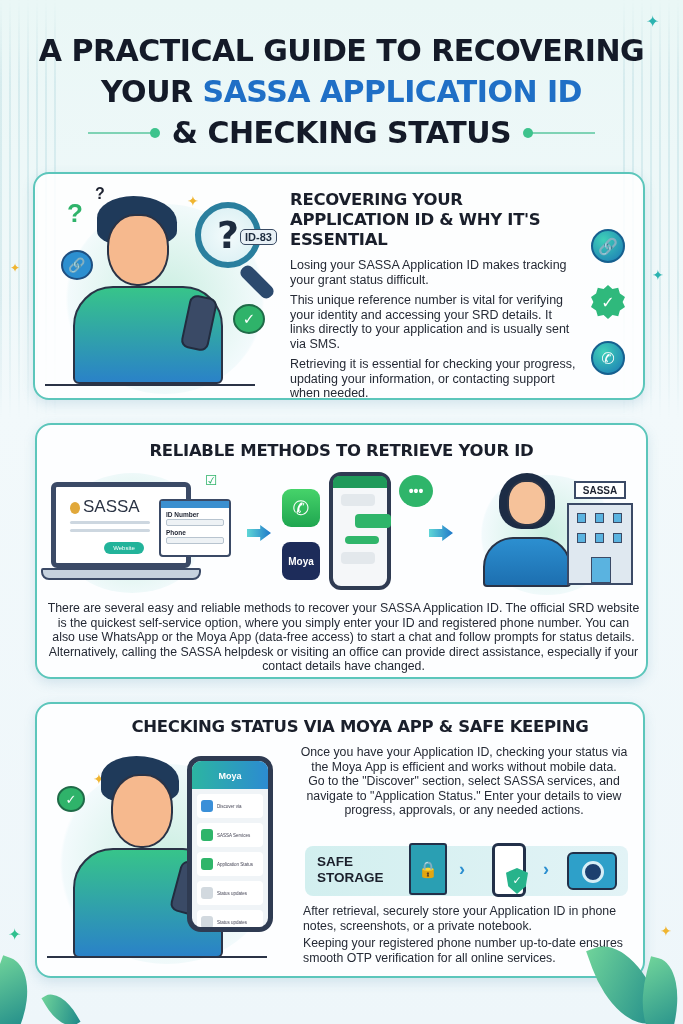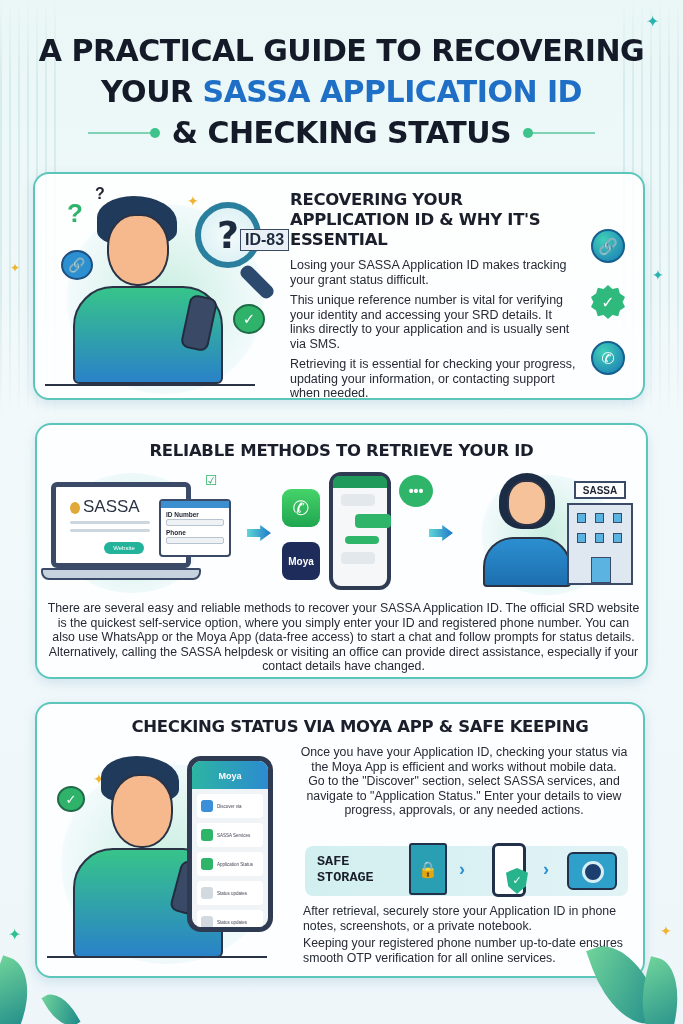--- a/index.html
+++ b/index.html
@@ -53,22 +53,22 @@
   .shirt { position: absolute; background: linear-gradient(180deg, #37c48a, #2a82c8); border: 2px solid #2a3346; border-radius: 40px 40px 6px 6px; }
   .phone { position: absolute; background: #3a4a66; border: 2px solid #222c3f; border-radius: 8px; }
   .bubble { position: absolute; border-radius: 50%; display: flex; align-items: center; justify-content: center; color: #fff; font-weight: bold; }
   .spark { position: absolute; font-size: 12px; line-height: 1; }
   .ground { position: absolute; height: 2px; background: #2a3346; }
 
   .magnifier { position: absolute; left: 160px; top: 28px; width: 66px; height: 66px; border-radius: 50%;
     border: 6px solid #2a7f9e; background: radial-gradient(circle, #f4fbfc, #d6eef2); display:flex; align-items:center; justify-content:center;
     font-size: 38px; font-weight: bold; color: #1d2b3e; font-family: "DejaVu Sans", sans-serif; }
   .mag-handle { position: absolute; left: 215px; top: 88px; width: 14px; height: 40px; background: #2c4a6e; border-radius: 6px; transform: rotate(-45deg); }
-  .id-tag { position: absolute; left: 205px; top: 55px; background: #e9f1f6; border: 1.5px solid #3a4b63; border-radius: 0;
-    font-size: 16px; font-weight: bold; padding: 1px 4px; color: #1d2b3e; }
+  .id-tag { position: absolute; left: 205px; top: 55px; background: #e9f1f6; border: 1.5px solid #3a4b63; border-radius: 5px;
+    font-size: 11px; font-weight: bold; padding: 1px 4px; color: #1d2b3e; }
 
   
   .c2-title { position: absolute; top: 16px; left: 0; width: 100%; text-align: center; font-size: 16.5px; }
   .laptop { position: absolute; left: 14px; top: 57px; width: 140px; height: 86px; background: #fff; border: 5px solid #3b4a66; border-radius: 6px; }
   .laptop-base { position: absolute; left: 4px; top: 143px; width: 160px; height: 12px; background: #c6d2de; border: 2px solid #3b4a66; border-radius: 2px 2px 8px 8px; }
   .sassa-logo { position: absolute; left: 14px; top: 10px; font-size: 17px; color: #2b3445; font-weight: 500; }
   .sassa-logo .dot { display:inline-block; width: 10px; height: 12px; background: #e1a83a; border-radius: 50%; margin-right: 3px; vertical-align: middle; }
   .fake-line { position: absolute; height: 3px; background: #cdd7e0; border-radius: 2px; }
   .web-btn { position: absolute; left: 48px; top: 55px; width: 40px; height: 12px; border-radius: 8px; background: #22b39a; color: #fff; font-size: 6px; text-align: center; line-height: 12px; }
   .form-card { position: absolute; left: 122px; top: 74px; width: 72px; height: 58px; background: #fff; border: 2px solid #3b4a66; border-radius: 4px; }
@@ -95,21 +95,21 @@
 
   
   .c3-title { position: absolute; top: 13px; left: 0; width: 100%; text-align: center; font-size: 16.5px; margin-left: 20px; }
   .c3-text { position: absolute; left: 262px; top: 41px; width: 330px; }
   .c3-text .p { font-size: 12.3px; text-align: center; }
   .moya-phone { position: absolute; left: 150px; top: 52px; width: 86px; height: 176px; background: #f0f4f7; border: 5px solid #2f3b52; border-radius: 14px; overflow: hidden; }
   .moya-phone .head { height: 28px; background: linear-gradient(90deg, #2cb5a2, #2c8bd1); color: #fff; font-size: 9px; font-weight: bold; text-align: center; line-height: 30px; }
   .moya-row { margin: 5px 5px 0; height: 24px; background: #fff; border-radius: 4px; display: flex; align-items: center; gap: 4px; padding: 0 4px; font-size: 4.5px; color:#445; }
   .moya-row .ic { width: 12px; height: 12px; border-radius: 3px; flex: none; }
   .safe-band { position: absolute; left: 268px; top: 142px; width: 323px; height: 50px; background: linear-gradient(90deg, #d2efef, #e2f3f6); border-radius: 8px; }
-  .safe-label { position: absolute; left: 12px; top: 8px; font-family: Liberation Mono, monospace; font-weight: bold; font-size: 13.5px; line-height: 16px; color: #1a1f2b; }
+  .safe-label { position: absolute; left: 12px; top: 8px; font-family: Liberation Sans, sans-serif; font-weight: bold; font-size: 13.5px; line-height: 16px; color: #1a1f2b; }
   .notebook { position: absolute; left: 104px; top: -3px; width: 38px; height: 52px; background: #2a9fb3; border: 2px solid #223049; border-radius: 3px; display:flex; align-items:center; justify-content:center; font-size: 16px; }
   .chev { position: absolute; top: 13px; color: #2c8fd0; font-size: 18px; font-weight: bold; }
   .mini-phone { position: absolute; left: 187px; top: -3px; width: 34px; height: 54px; background: #fff; border: 3px solid #223049; border-radius: 6px; }
   .shield { position: absolute; left: 201px; top: 22px; width: 22px; height: 26px; background: #27b38b; clip-path: polygon(50% 0,100% 18%,90% 70%,50% 100%,10% 70%,0 18%); color:#fff; font-size: 11px; text-align:center; line-height: 24px; }
   .camera { position: absolute; left: 262px; top: 6px; width: 50px; height: 38px; background: #2ea0c9; border: 2px solid #223049; border-radius: 6px; }
   .camera .lens { position: absolute; left: 13px; top: 7px; width: 22px; height: 22px; border-radius: 50%; background: #1c3f6e; border: 3px solid #d6eef6; }
   .c3-text2 { position: absolute; left: 266px; top: 200px; width: 330px; }
   .c3-text2 .p { font-size: 12.3px; margin-bottom: 3px; }
 
   .leaf { position: absolute; border-radius: 0 80% 0 80%; background: linear-gradient(135deg, #6fd39a, #1f8a8a); }

